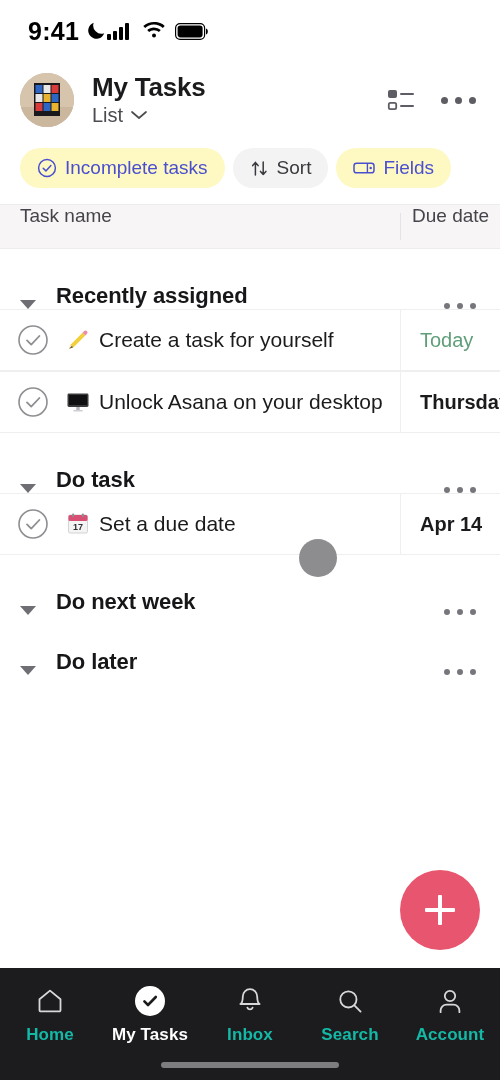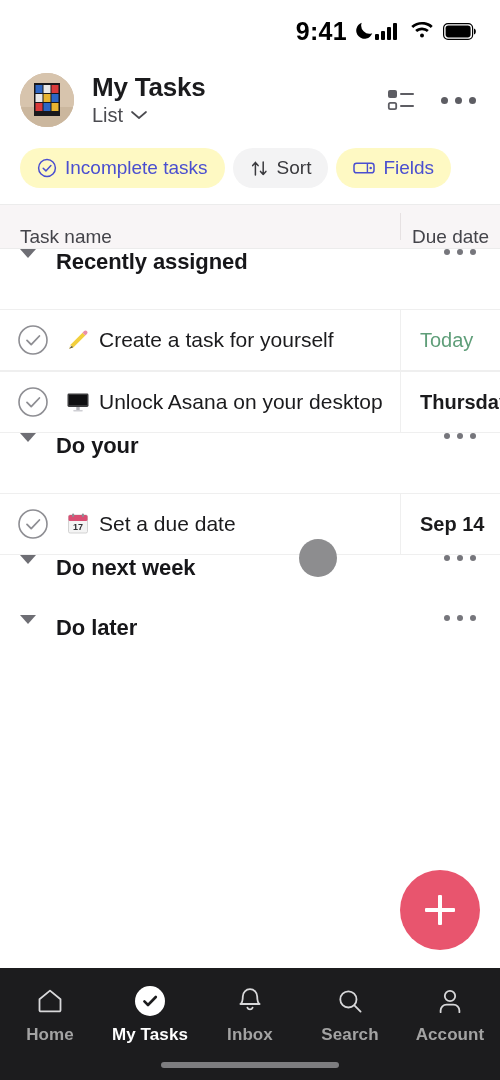--- a/index.html
+++ b/index.html
@@ -8,21 +8,21 @@
     background:#ffffff;
     font-family:"Liberation Sans", sans-serif;
     -webkit-font-smoothing:antialiased;
     overflow:hidden;
   }
   .phone { position:relative; width:500px; height:1080px; background:#fff; overflow:hidden; }
 
   
   .statusbar {
     position:relative; height:62px; width:100%;
-    display:flex; align-items:center; justify-content:flex-end;
+    display:flex; align-items:center; justify-content:flex-start;
     padding:0 24px 0 28px;
   }
   .sb-left { display:flex; align-items:center; gap:6px; }
   .sb-time { font-size:25px; font-weight:bold; color:#000; letter-spacing:0.3px; }
   .sb-moon { display:block; }
   .sb-right { display:flex; align-items:center; gap:9px; }
 
   
   .header {
     height:76px; display:flex; align-items:center;
@@ -49,32 +49,32 @@
   .chip {
     display:flex; align-items:center; gap:8px;
     height:40px; padding:0 17px; border-radius:20px;
     font-size:19px; white-space:nowrap;
   }
   .chip.accent { background:#fef9c3; color:#4a4fd0; }
   .chip.neutral { background:#f3f3f4; color:#3a3a3e; }
 
   
   .colhead {
-    position:relative; display:flex; align-items:flex-end;
+    position:relative; display:flex; align-items:flex-start;
     height:45px; background:#f8f5f6;
     border-top:1px solid #ececec; border-bottom:1px solid #ececec;
     font-size:19px; color:#44444a;
   }
   .colhead .c-task { padding-left:20px; flex:0 0 400px; }
   .colhead .c-due { padding-left:12px; }
   .colhead .vdiv { position:absolute; left:400px; top:8px; bottom:8px; width:1px; background:#e6e1e2; }
 
   
   .section-row {
-    display:flex; align-items:flex-start; height:60px;
+    display:flex; align-items:flex-end; height:60px;
     padding-left:20px; padding-right:24px;
   }
   .tri { width:0; height:0; border-left:8px solid transparent; border-right:8px solid transparent;
          border-top:9px solid #6e6e74; margin-right:20px; flex:0 0 auto; }
   .section-title { font-size:22px; font-weight:bold; color:#17171a; flex:1 1 auto; letter-spacing:-0.1px; }
 
   .task-row {
     position:relative; display:flex; align-items:center; height:62px;
     border-top:1px solid #efefef; border-bottom:1px solid #efefef;
   }
@@ -105,21 +105,21 @@
   }
   .fab .bar-h { position:absolute; width:30px; height:4px; background:#fff; border-radius:1px; }
   .fab .bar-v { position:absolute; width:4px; height:30px; background:#fff; border-radius:1px; }
 
   
   .bottomnav {
     position:absolute; left:0; bottom:0; width:500px; height:112px;
     background:#1c1c1e; display:flex; align-items:flex-start; padding-top:18px;
   }
   .nav-item { flex:1 1 0; display:flex; flex-direction:column; align-items:center; gap:9px; }
-  .nav-label { font-size:17px; color:#a3a3a3; font-weight:bold; letter-spacing:0.1px; }
+  .nav-label { font-size:17px; color:#14b8a6; font-weight:bold; letter-spacing:0.1px; }
   .nav-item.active .nav-label { color:#ffffff; }
   .nav-ico { height:30px; display:flex; align-items:center; justify-content:center; }
   .mytasks-dot {
     width:30px; height:30px; border-radius:50%; background:#fff;
     display:flex; align-items:center; justify-content:center;
   }
   .home-indicator {
     position:absolute; left:50%; transform:translateX(-50%); bottom:12px;
     width:178px; height:6px; border-radius:3px; background:#7d7d80;
   }
@@ -285,21 +285,21 @@
         </svg>
       </span>
       <span class="task-name">Unlock Asana on your desktop</span>
     </span>
     <span class="vdiv"></span>
     <span class="task-due plain">Thursday</span>
   </div>
 
   <div class="section-row">
     <span class="tri"></span>
-    <span class="section-title">Do your</span>
+    <span class="section-title">Do task</span>
     <span class="dots small">
       <i></i>
         <i></i>
         <i></i>
     </span>
   </div>
 
   <div class="task-row">
     <span class="check">
       <svg width="32" height="32" viewBox="0 0 32 32">
@@ -313,21 +313,21 @@
           <rect x="2.5" y="3" width="19" height="18" rx="1.6" fill="#f4f4f4" stroke="#c9c9c9" stroke-width="0.8"></rect>
           <rect x="2.5" y="3" width="19" height="6" rx="1.6" fill="#d94f73"></rect>
           <rect x="6" y="1.6" width="2.2" height="3.4" rx="1.1" fill="#8d8d92"></rect>
           <rect x="15.8" y="1.6" width="2.2" height="3.4" rx="1.1" fill="#8d8d92"></rect>
           <text x="12" y="18.4" font-family="'Liberation Sans', sans-serif" font-size="9" font-weight="bold" fill="#2f2f33" text-anchor="middle">17</text>
         </svg>
       </span>
       <span class="task-name">Set a due date</span>
     </span>
     <span class="vdiv"></span>
-    <span class="task-due plain">Sep 14</span>
+    <span class="task-due plain">Apr 14</span>
   </div>
 
   <div class="section-row">
     <span class="tri"></span>
     <span class="section-title">Do next week</span>
     <span class="dots small">
       <i></i>
         <i></i>
         <i></i>
     </span>

